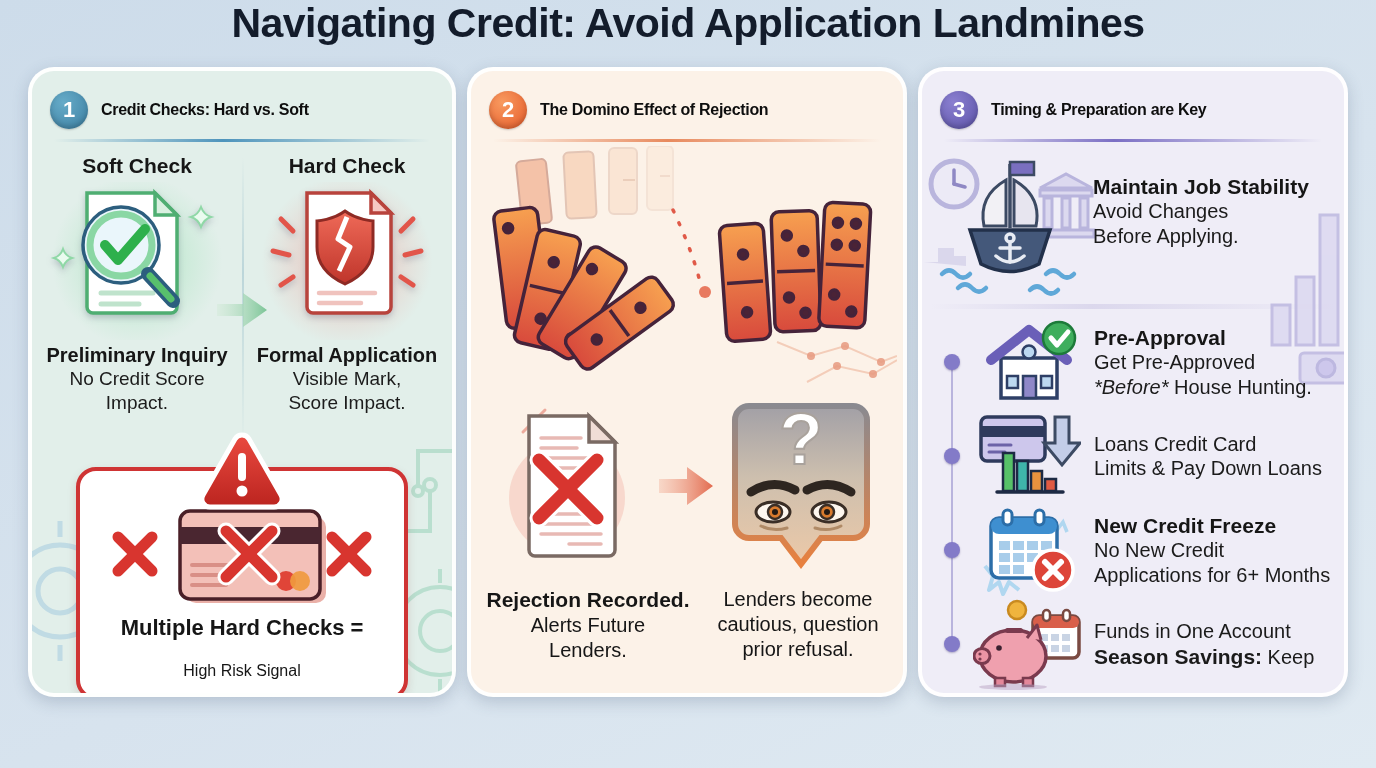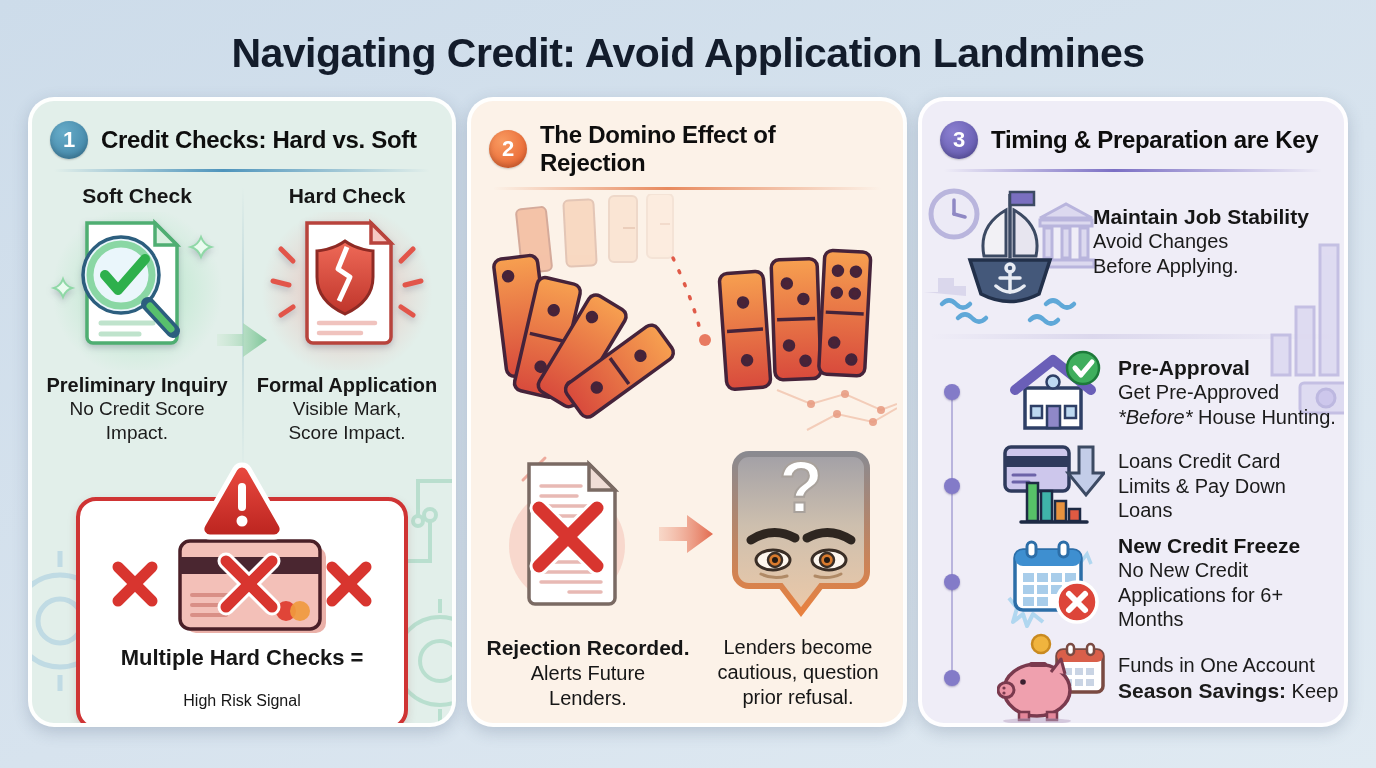--- a/index.html
+++ b/index.html
@@ -3,42 +3,42 @@
 <meta charset="utf-8">
 <style>
   * { margin:0; padding:0; box-sizing:border-box; }
   html,body { width:1376px; height:768px; overflow:hidden; }
   body {
     font-family:"Liberation Sans", sans-serif;
     background:linear-gradient(155deg,#cddcea 0%,#d7e3ee 55%,#e0eaf2 100%);
     color:#161616;
   }
   .main-title {
-    text-align:center; padding-top:30px;
+    text-align:center; 
     font-size:41px; font-weight:bold; color:#131c2b; letter-spacing:-0.5px;
   }
   .panels { display:flex; gap:11px; padding:0 28px; margin-top:20px; }
   .panel {
     height:630px; border-radius:26px; border:4px solid rgba(255,255,255,0.95);
     box-shadow:0 5px 16px rgba(55,75,105,0.22); position:relative; overflow:hidden;
   }
   .panel-1 { width:428px; background:#e2efea; }
   .panel-2 { width:440px; background:#fcf2e8; }
   .panel-3 { width:430px; background:#efedf7; }
   .panel-header { display:flex; align-items:center; gap:13px; padding:20px 18px 8px 18px; position:relative; z-index:3; }
   .badge {
     width:38px; height:38px; border-radius:50%; flex:0 0 38px;
     display:flex; align-items:center; justify-content:center;
     color:#fff; font-size:22px; font-weight:bold;
     box-shadow:inset 0 -3px 5px rgba(0,0,0,0.18), 0 1px 2px rgba(0,0,0,0.2);
   }
   .badge-1 { background:radial-gradient(circle at 35% 30%, #66abc8, #3c7fa2); }
   .badge-2 { background:radial-gradient(circle at 35% 30%, #f89a60, #e55a28); }
   .badge-3 { background:radial-gradient(circle at 35% 30%, #8a7fd0, #5c53a8); }
-  .panel-title { font-size:24px; font-weight:bold; color:#0e0e0e; letter-spacing:-0.3px; }
+  .panel-title { font-size:16px; font-weight:bold; color:#0e0e0e; letter-spacing:-0.3px; }
   .hdiv { height:3px; margin:2px 22px 0 22px; border-radius:2px; position:relative; z-index:3; }
   .hdiv-1 { background:linear-gradient(90deg, rgba(78,148,188,0), #4e94bc 45%, rgba(78,148,188,0)); }
   .hdiv-2 { background:linear-gradient(90deg, rgba(232,138,94,0), #e88a5e 45%, rgba(232,138,94,0)); }
   .hdiv-3 { background:linear-gradient(90deg, rgba(123,111,196,0), #7b6fc4 45%, rgba(123,111,196,0)); }
 
   
   .p1-deco { position:absolute; inset:0; z-index:0; }
   .p1-cols { display:flex; margin-top:12px; position:relative; z-index:2; }
   .p1-col { width:50%; text-align:center; }
   .p1-col-label { font-size:21px; font-weight:bold; }
@@ -66,21 +66,21 @@
   .p2-tcol { width:50%; text-align:center; font-size:20px; line-height:1.25; }
   .p2-thead { font-weight:bold; font-size:21px; }
 
   
   .p3-item1 { position:relative; height:152px; margin-top:8px; z-index:2; }
   .p3-item1-text { position:absolute; left:171px; top:24px; }
   .p3-sep { height:5px; margin:2px 8px 0; border-radius:3px;
             background:linear-gradient(90deg, rgba(150,140,200,0.0), rgba(150,140,200,0.22) 40%, rgba(150,140,200,0.0)); }
   .p3-list { position:relative; margin-top:6px; }
   .p3-timeline { position:absolute; left:29px; top:40px; bottom:46px; width:2px; background:#b9b4dd; z-index:1; }
-  .p3-item { display:flex; align-items:center; min-height:94px; padding-left:72px; position:relative; z-index:2; }
+  .p3-item { display:flex; align-items:center; min-height:94px; padding-left:48px; position:relative; z-index:2; }
   .p3-dot { position:absolute; left:22px; top:50%; transform:translateY(-50%);
             width:16px; height:16px; border-radius:50%; background:#837bc8; box-shadow:0 1px 2px rgba(70,60,120,0.4); }
   .p3-icon { width:118px; flex:0 0 118px; display:flex; justify-content:center; }
   .p3-text { margin-left:6px; }
   .p3-head { font-size:21px; font-weight:bold; line-height:1.2; }
   .p3-line { font-size:20px; line-height:1.22; color:#1b1b1b; }
   .p3-em { font-style:italic; }
   .p3-deco-right { position:absolute; right:0; top:96px; z-index:1; }
   .shadow-soft { filter:drop-shadow(0 3px 3px rgba(60,60,90,0.25)); }
 </style>

